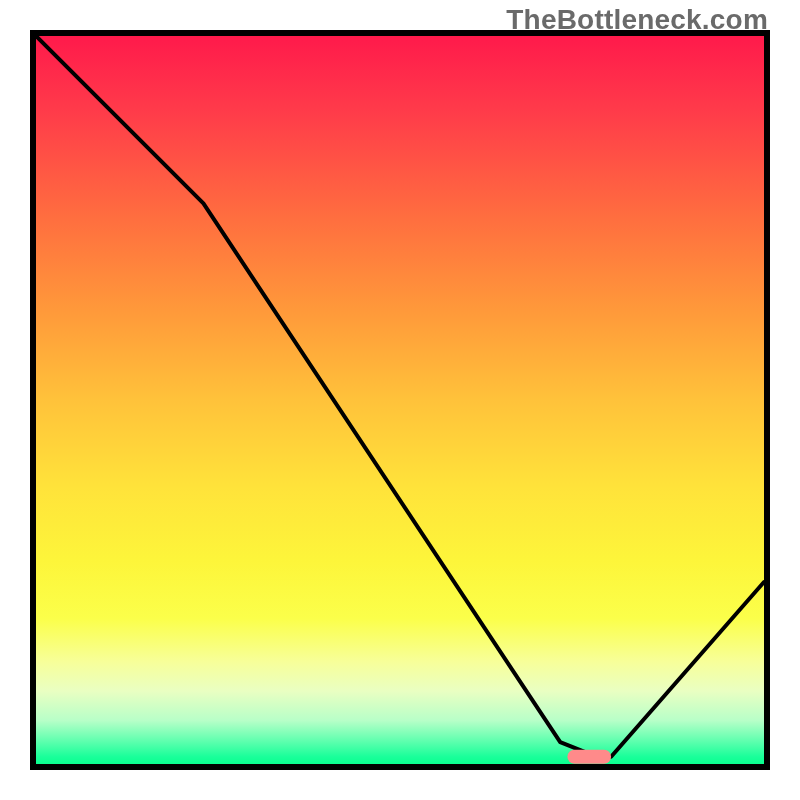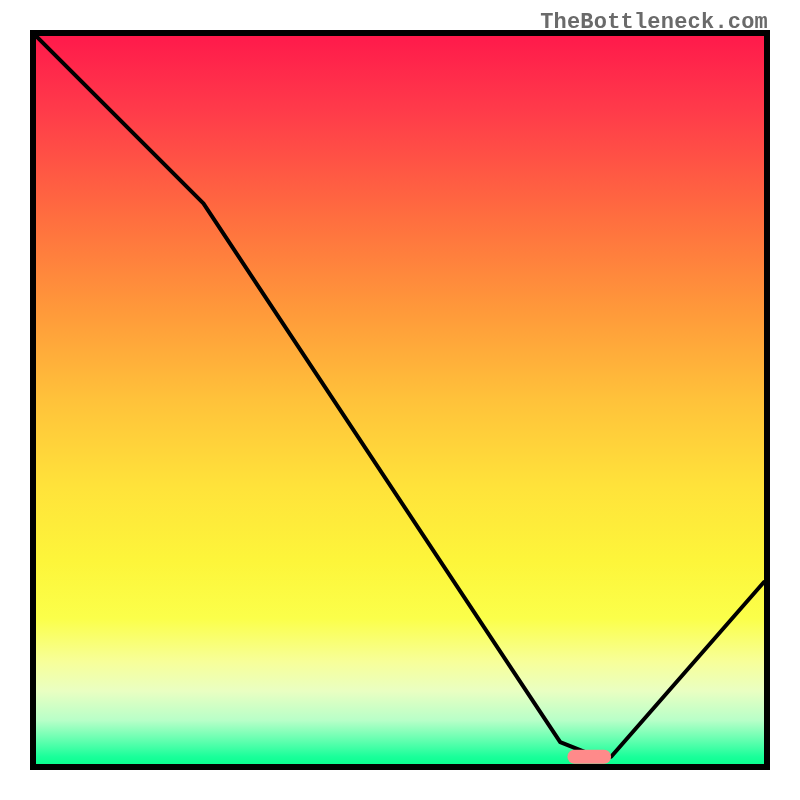--- a/index.html
+++ b/index.html
@@ -48,24 +48,24 @@
     );
   }
   svg.curve {
     position: absolute;
     inset: 0;
     width: 728px;
     height: 728px;
   }
   .watermark {
     position: absolute;
-    top: 10px;
+    top: 4px;
     right: 32px;
-    font-family: Liberation Mono, monospace;
-    font-size: 22px;
+    font-family: Liberation Sans, sans-serif;
+    font-size: 28px;
     font-weight: 600;
     color: #6a6a6a;
     letter-spacing: 0.2px;
   }
 </style>
 </head>
 <body>
 
 <div class="watermark">TheBottleneck.com</div>
 

